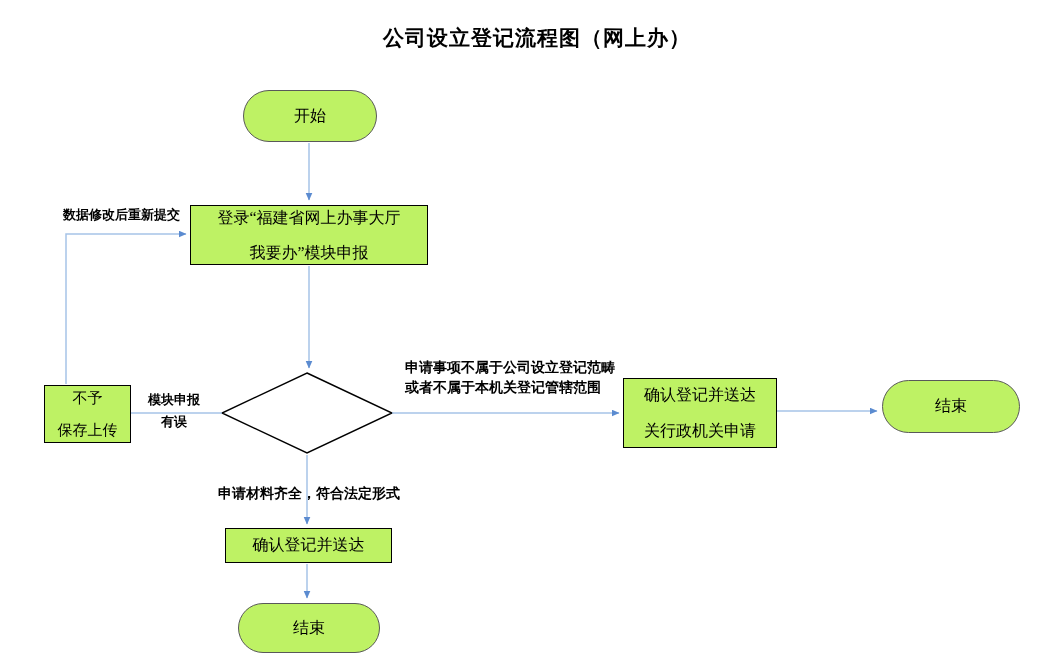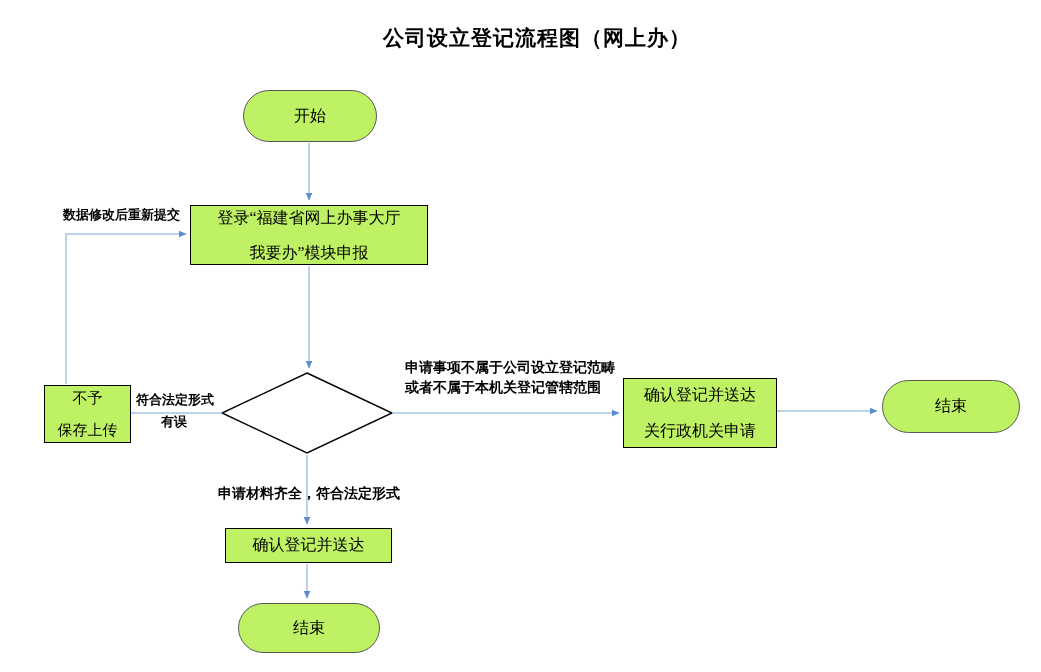--- a/index.html
+++ b/index.html
@@ -77,21 +77,21 @@
 </style>
 </head>
 <body>
 
 <div id="canvas">
 
   <div class="title">公司设立登记流程图（网上办）</div>
 
   <div class="edge-label label-resubmit">数据修改后重新提交</div>
   <div class="edge-label label-incomplete">
-    <div>符合法定形式</div>
+    <div>模块申报</div>
     <div>有误</div>
   </div>
   <div class="edge-label label-out-of-scope">
     <div>申请事项不属于公司设立登记范畴</div>
     <div>或者不属于本机关登记管辖范围</div>
   </div>
   <div class="edge-label label-complete">申请材料齐全，符合法定形式</div>
 
   <svg class="wires" viewBox="0 0 1041 672">
     <defs>

